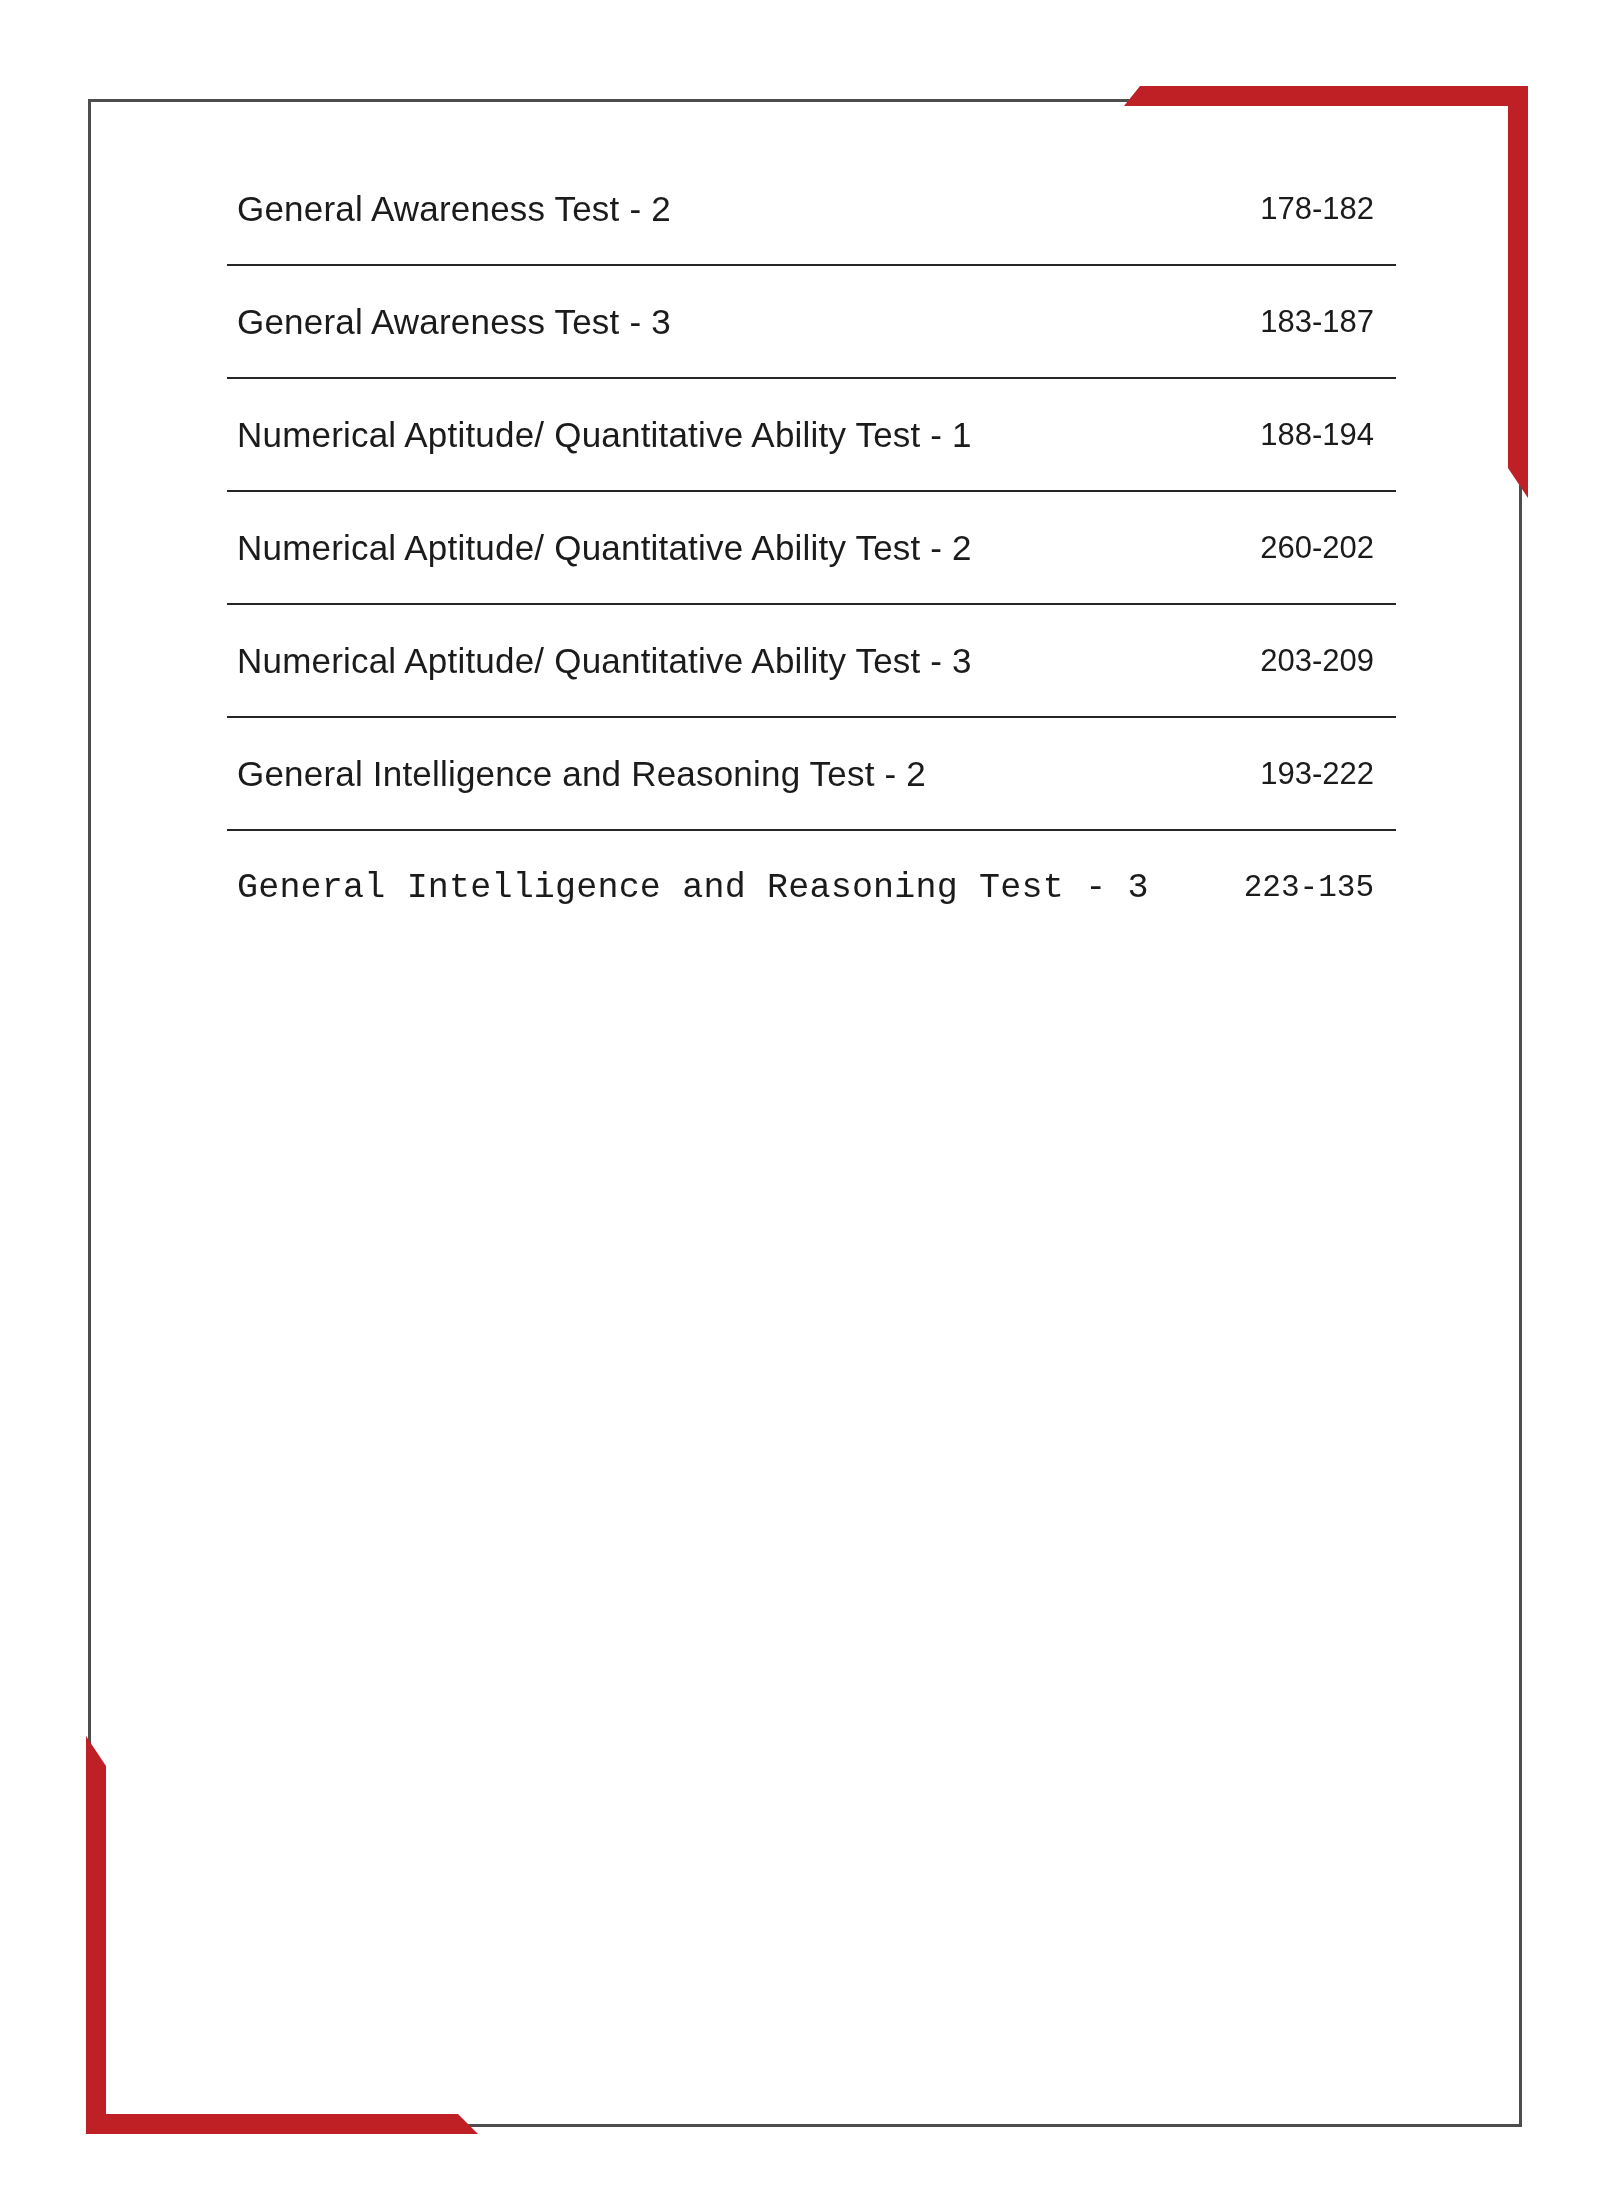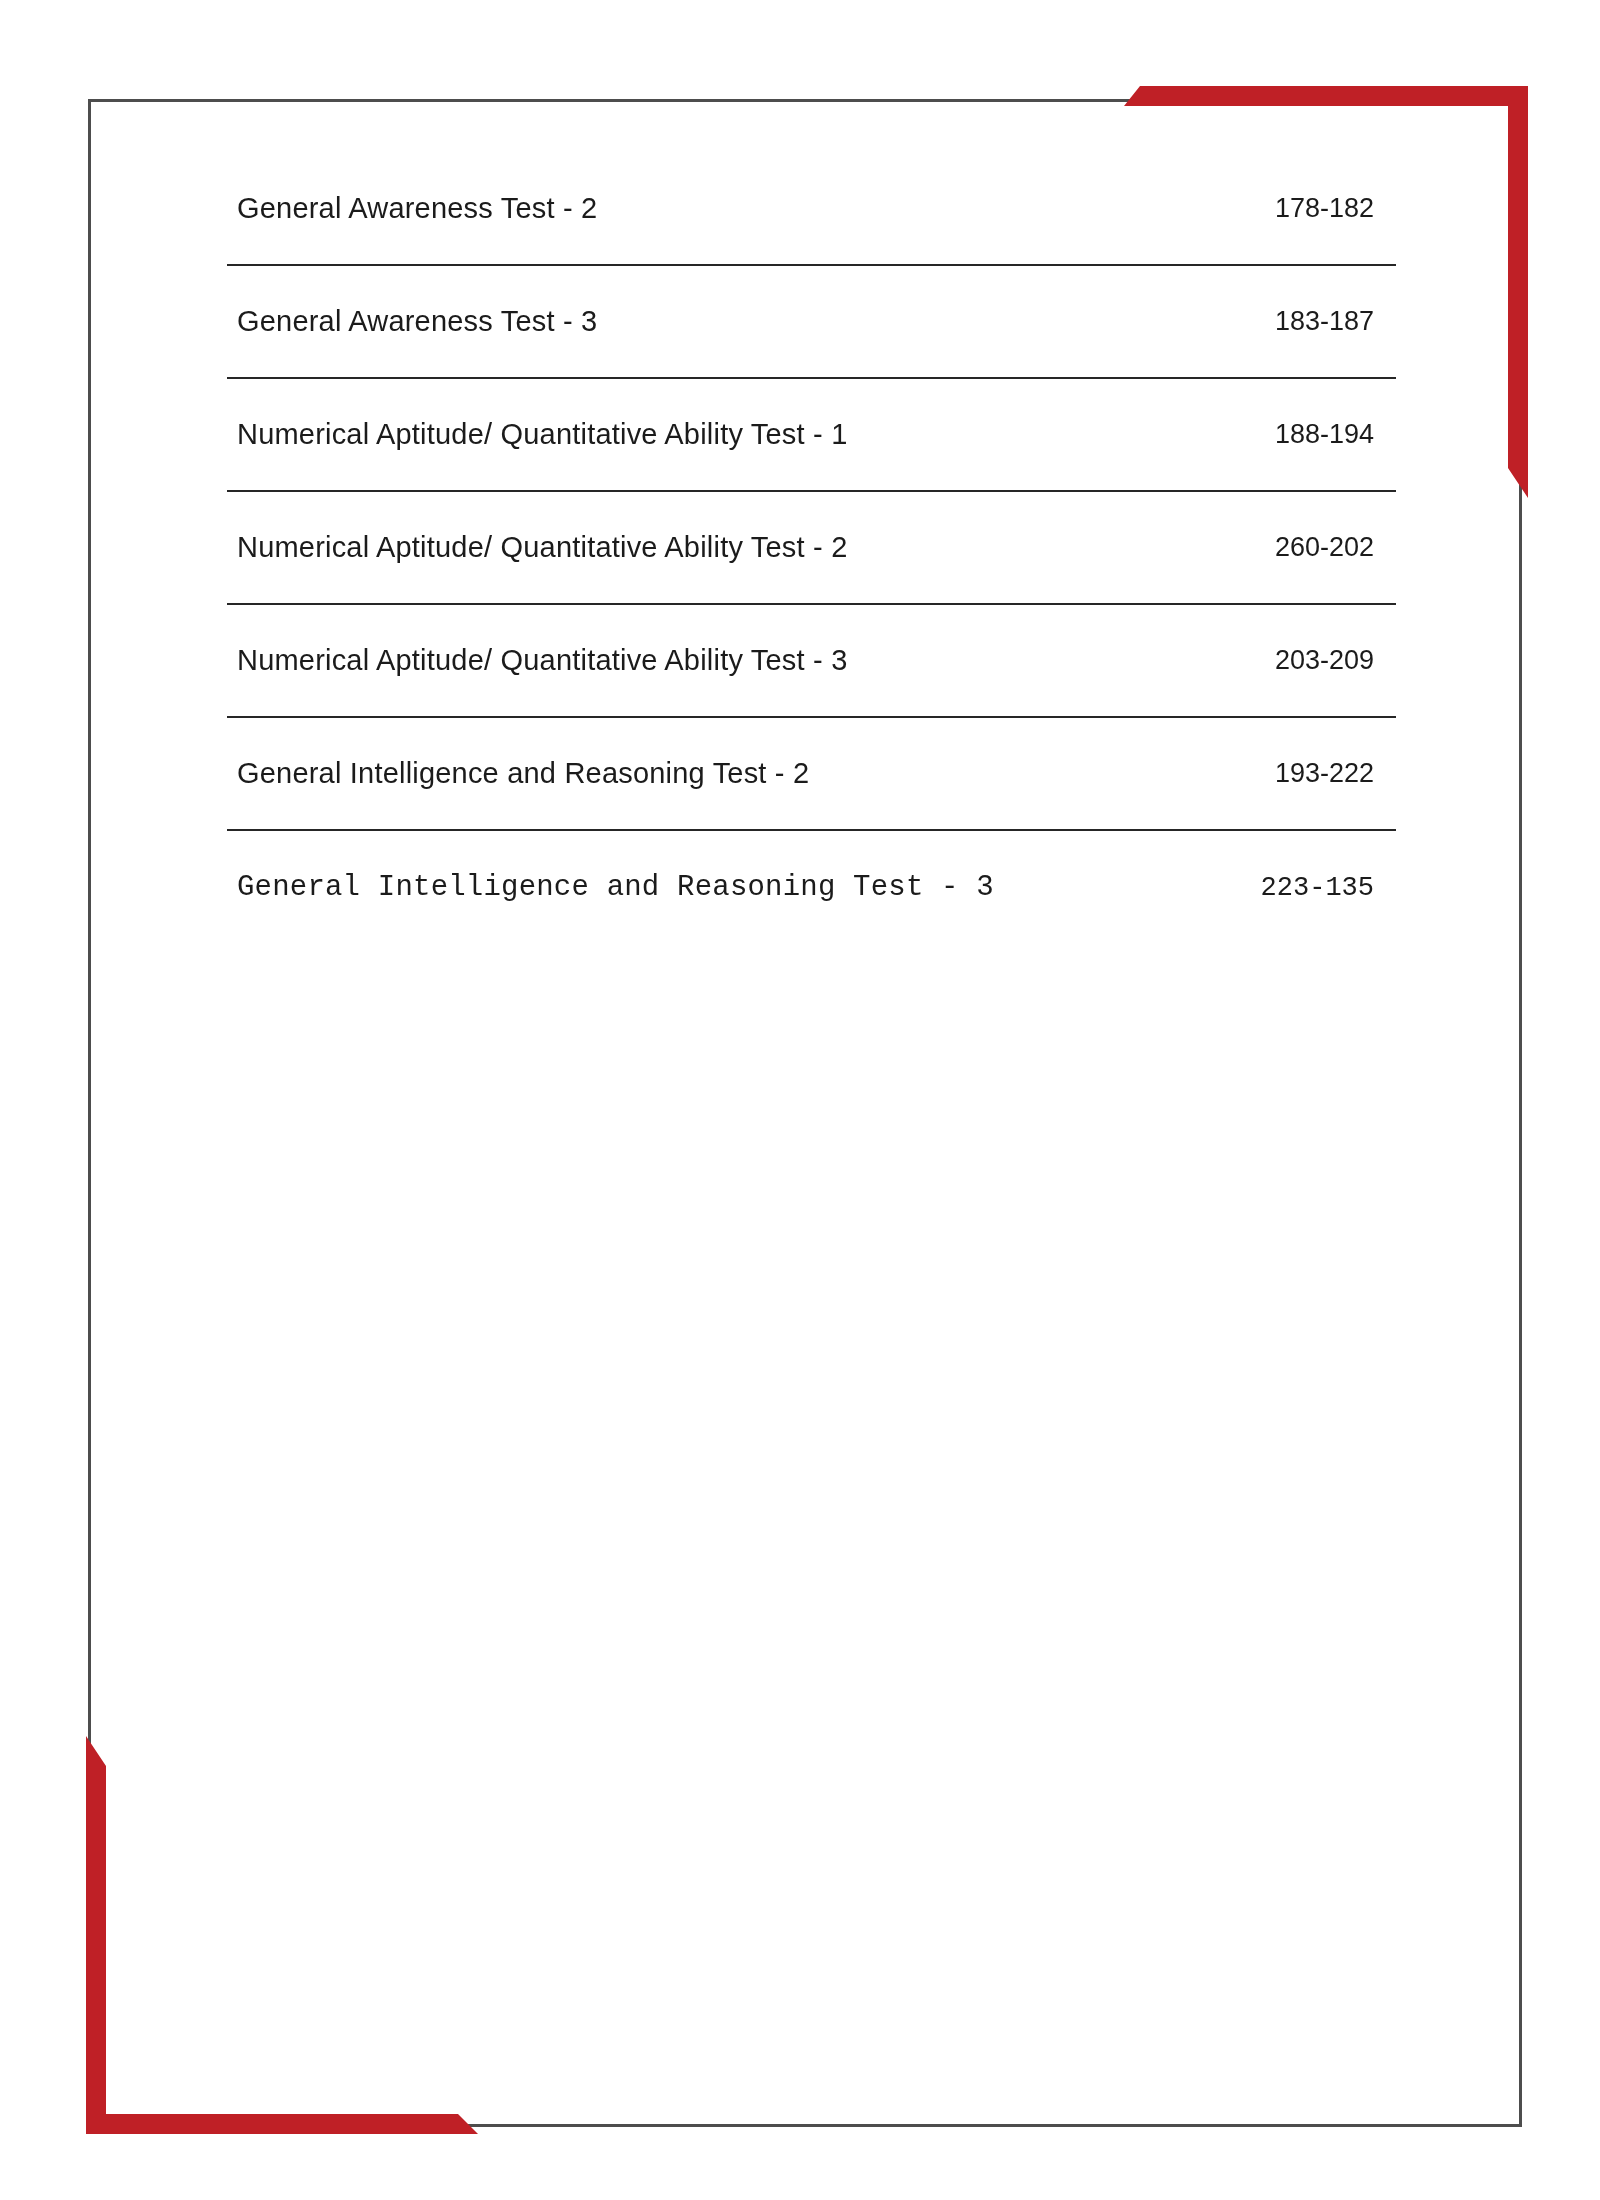--- a/index.html
+++ b/index.html
@@ -45,27 +45,27 @@
     justify-content: space-between;
     height: 113px;
     border-bottom: 2px solid #262626;
     box-sizing: border-box;
   }
   .row:last-child {
     border-bottom: none;
     font-family: Liberation Mono, monospace;
   }
   .row .title {
-    font-size: 29px;
+    font-size: 35px;
     color: #1b1b1b;
     padding-left: 10px;
     letter-spacing: 0.2px;
   }
   .row .pages {
-    font-size: 27px;
+    font-size: 31px;
     color: #1b1b1b;
     padding-right: 22px;
     white-space: nowrap;
   }
 </style>
 </head>
 <body>
 
 <div class="page">
 

